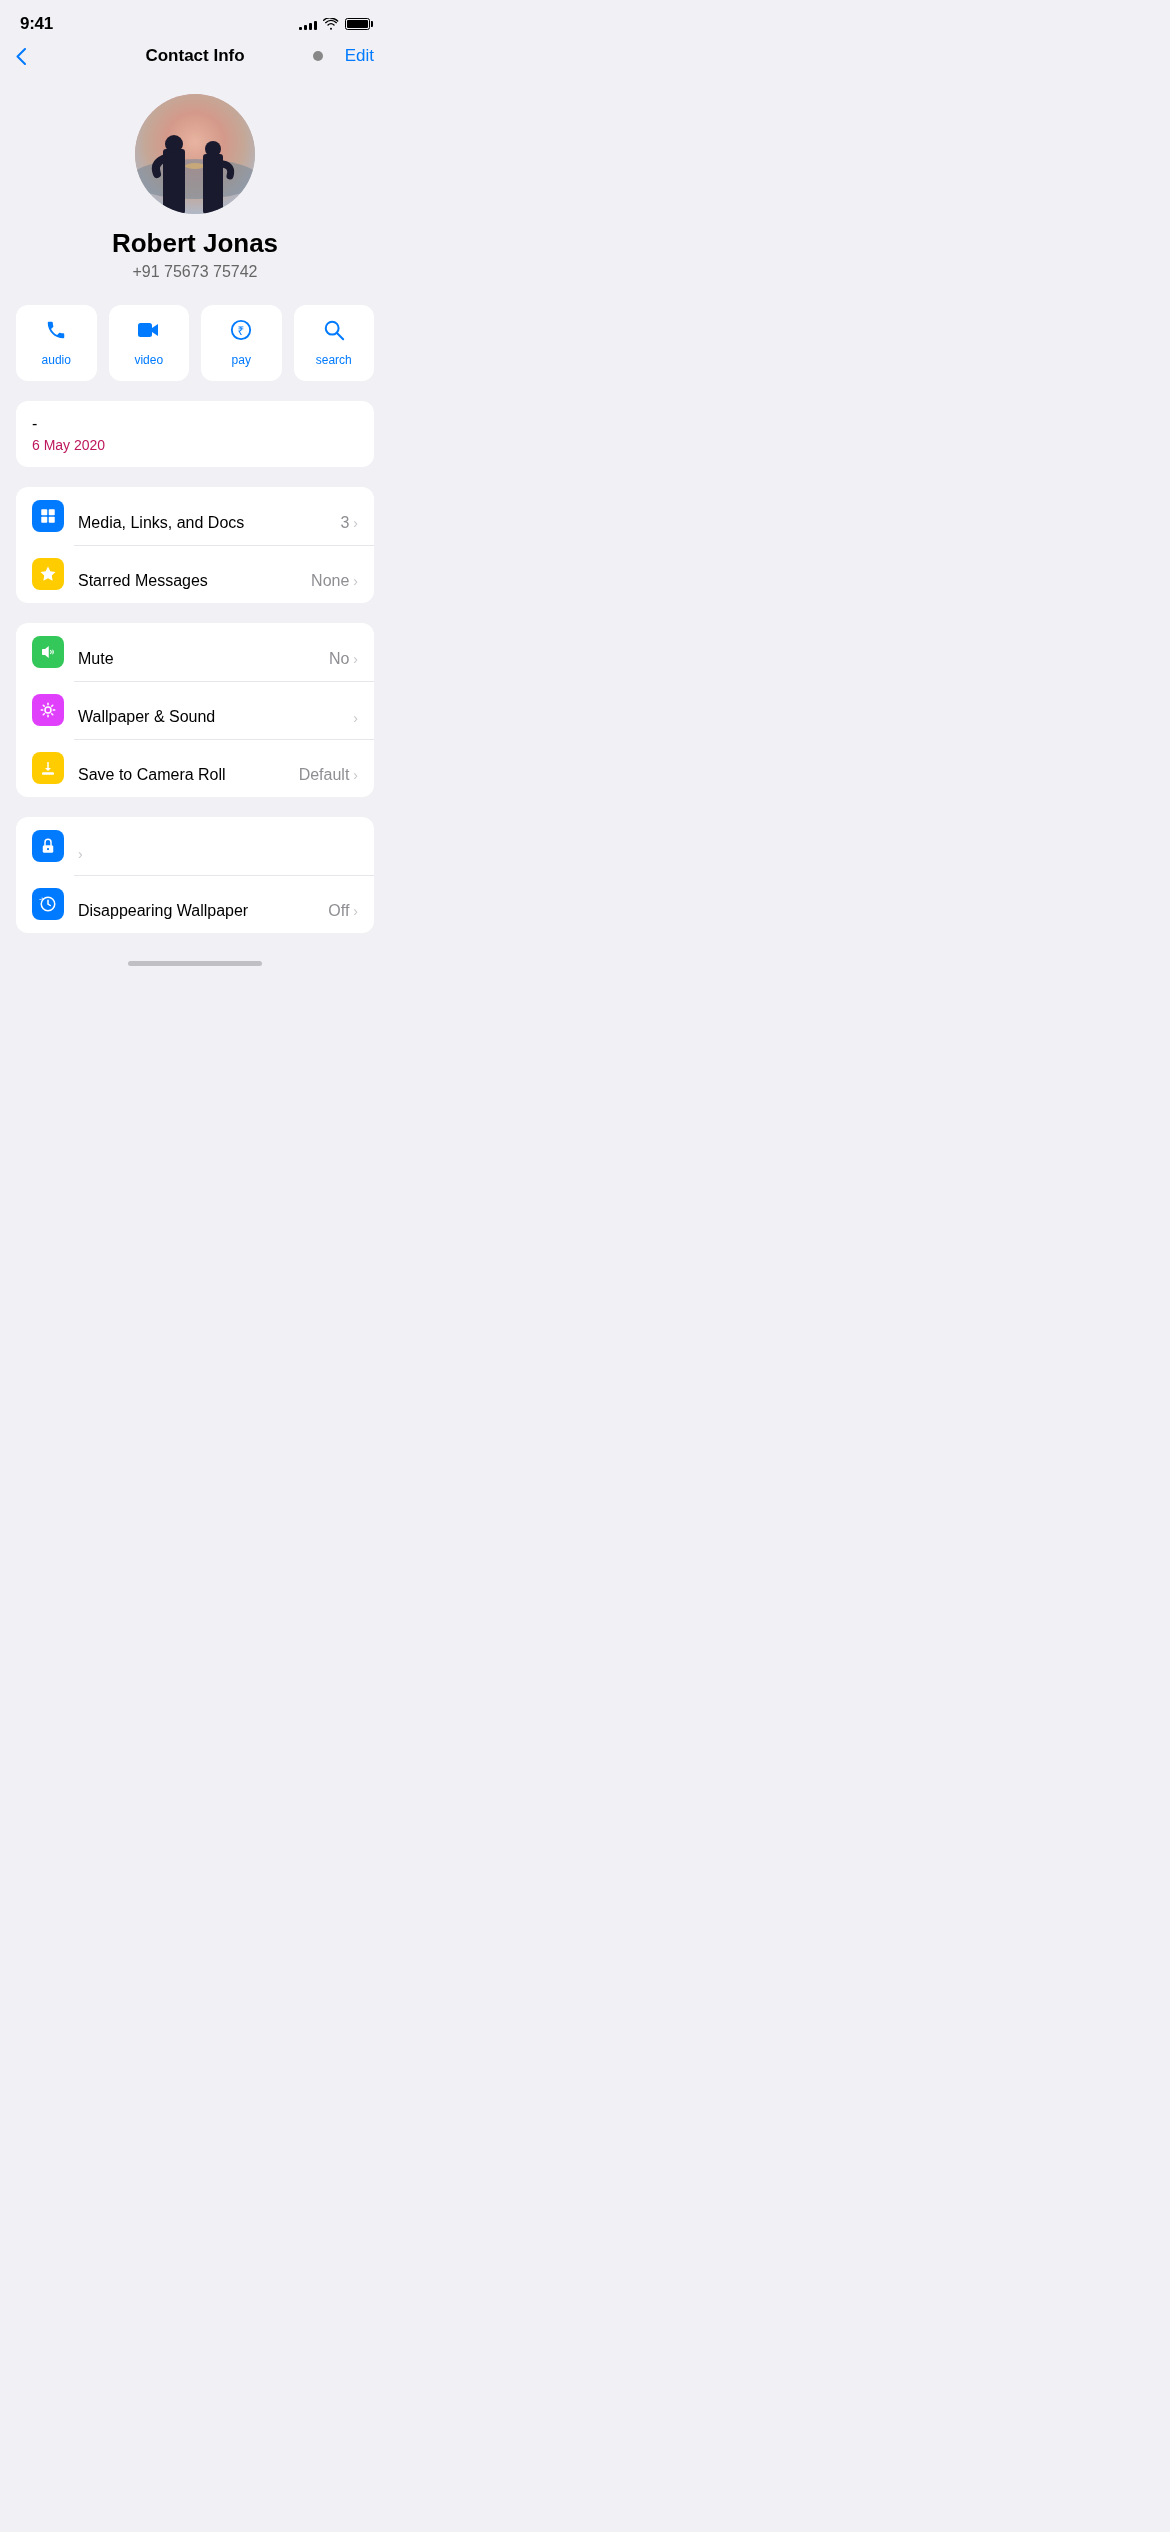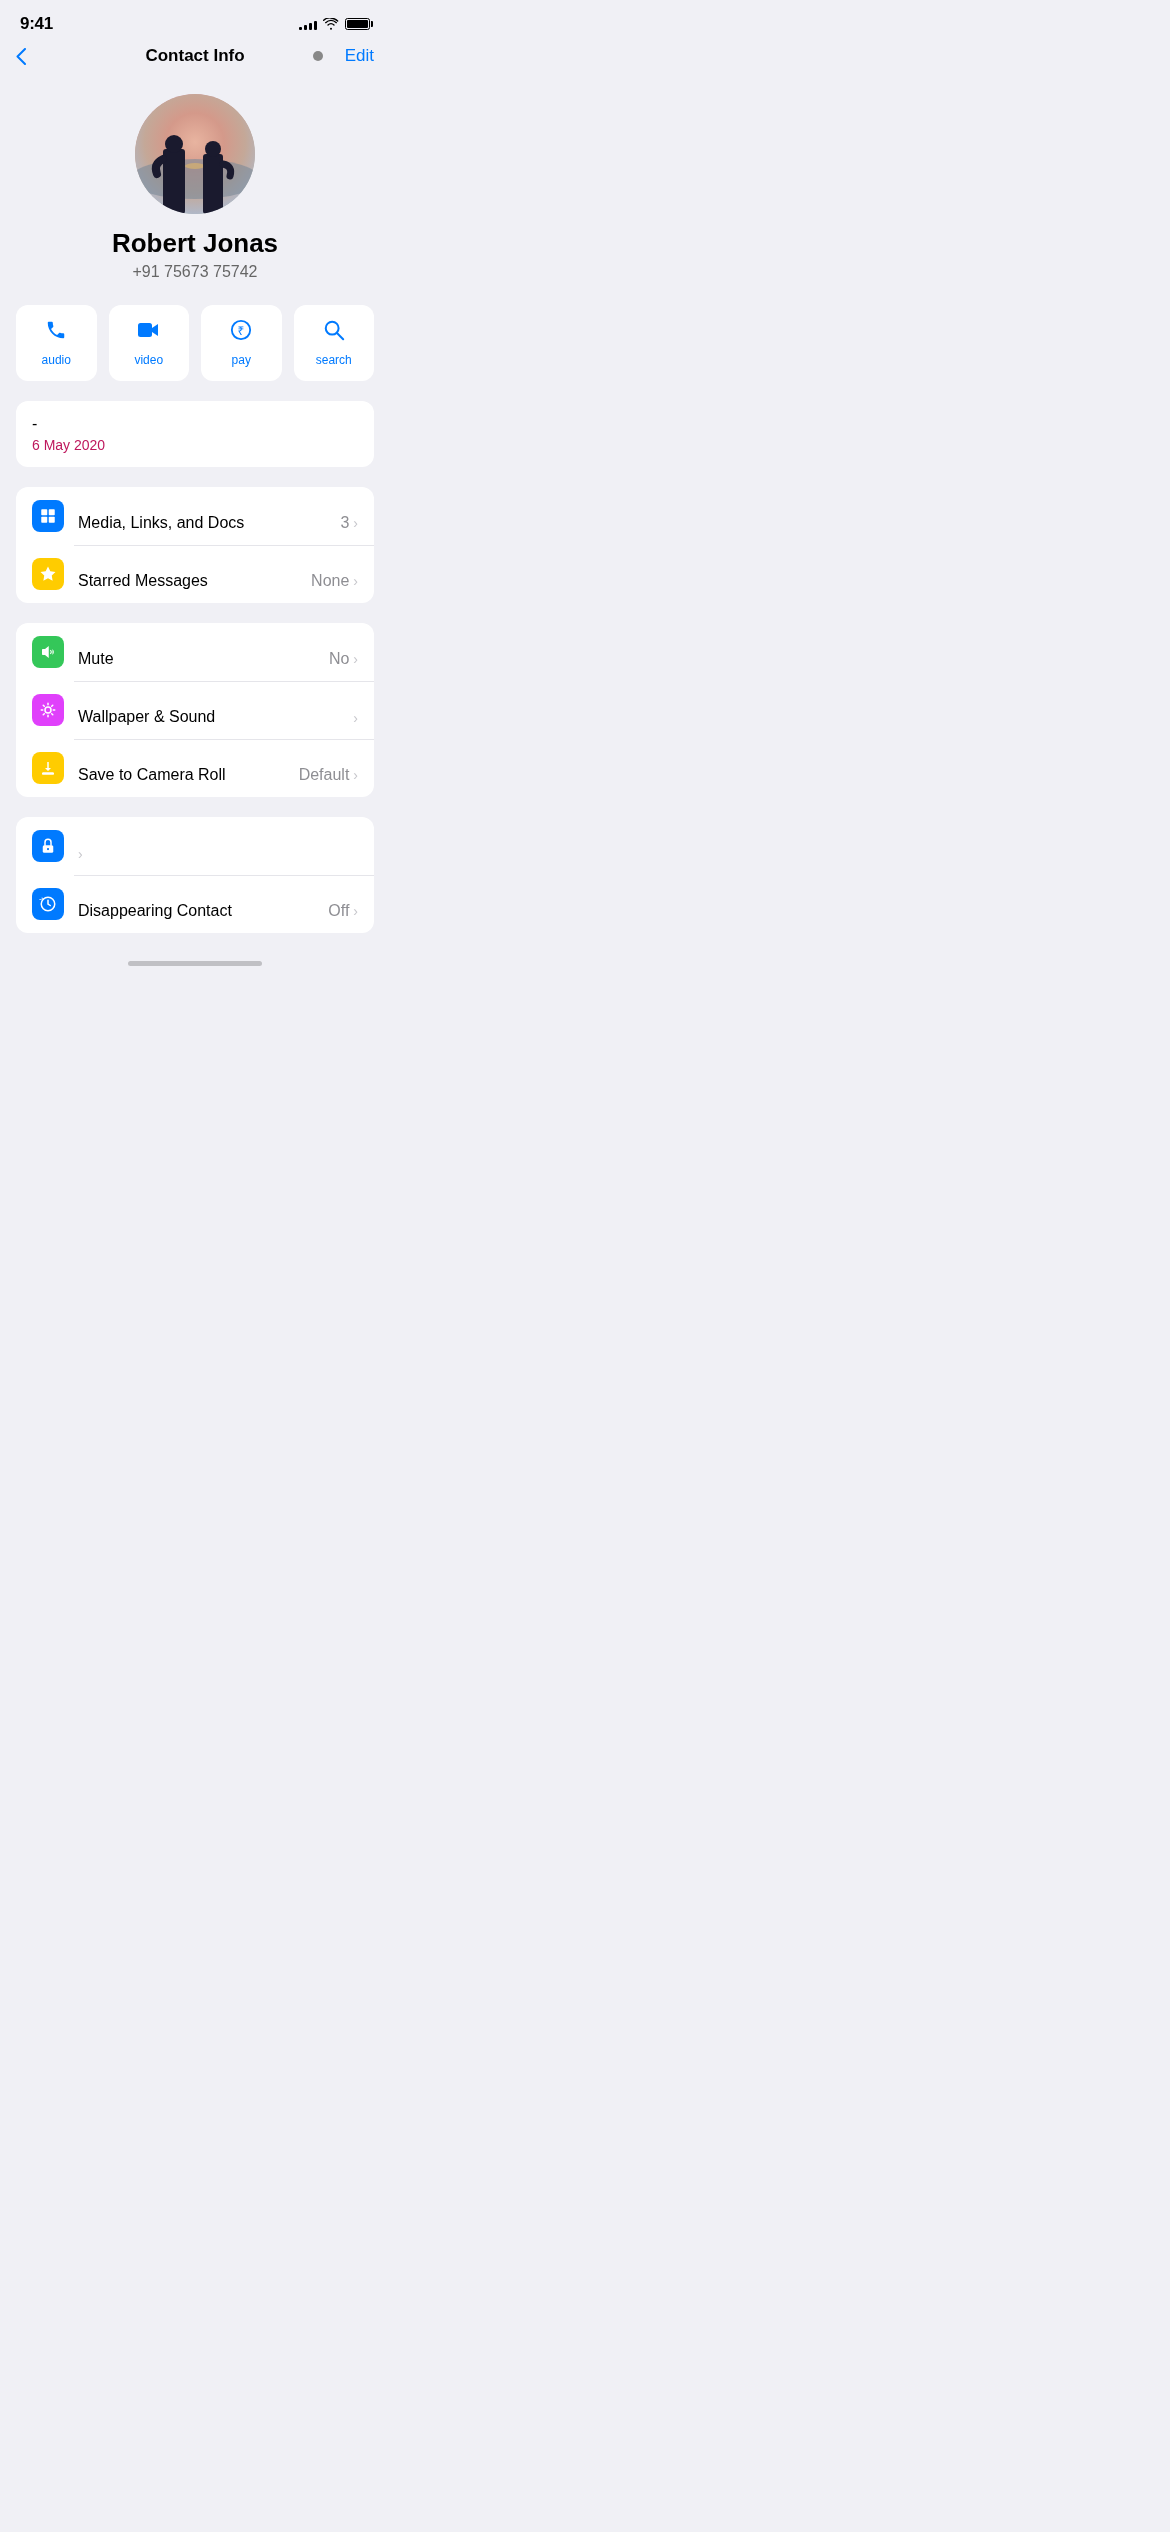--- a/index.html
+++ b/index.html
@@ -520,21 +520,21 @@
 
   <div class="list-item">
     <div class="list-icon icon-blue">
       <svg width="18" height="18" viewBox="0 0 24 24" fill="white">
         <circle cx="12" cy="12" r="9" fill="none" stroke="white" stroke-width="2"></circle>
         <path d="M12 7v5l3 2" stroke="white" stroke-width="2" stroke-linecap="round" fill="none"></path>
         <path d="M6 6l-2-2M3 6l-2 0" stroke="white" stroke-width="1.5" stroke-linecap="round" opacity="0.7"></path>
       </svg>
     </div>
     <div class="list-item-content">
-      <span class="list-item-title">Disappearing Contact</span>
+      <span class="list-item-title">Disappearing Wallpaper</span>
     </div>
     <div class="list-item-right">
       <span>Off</span>
       <span class="chevron">›</span>
     </div>
   </div>
 </div>
 
 <div class="home-indicator">
   <div class="home-bar"></div>

